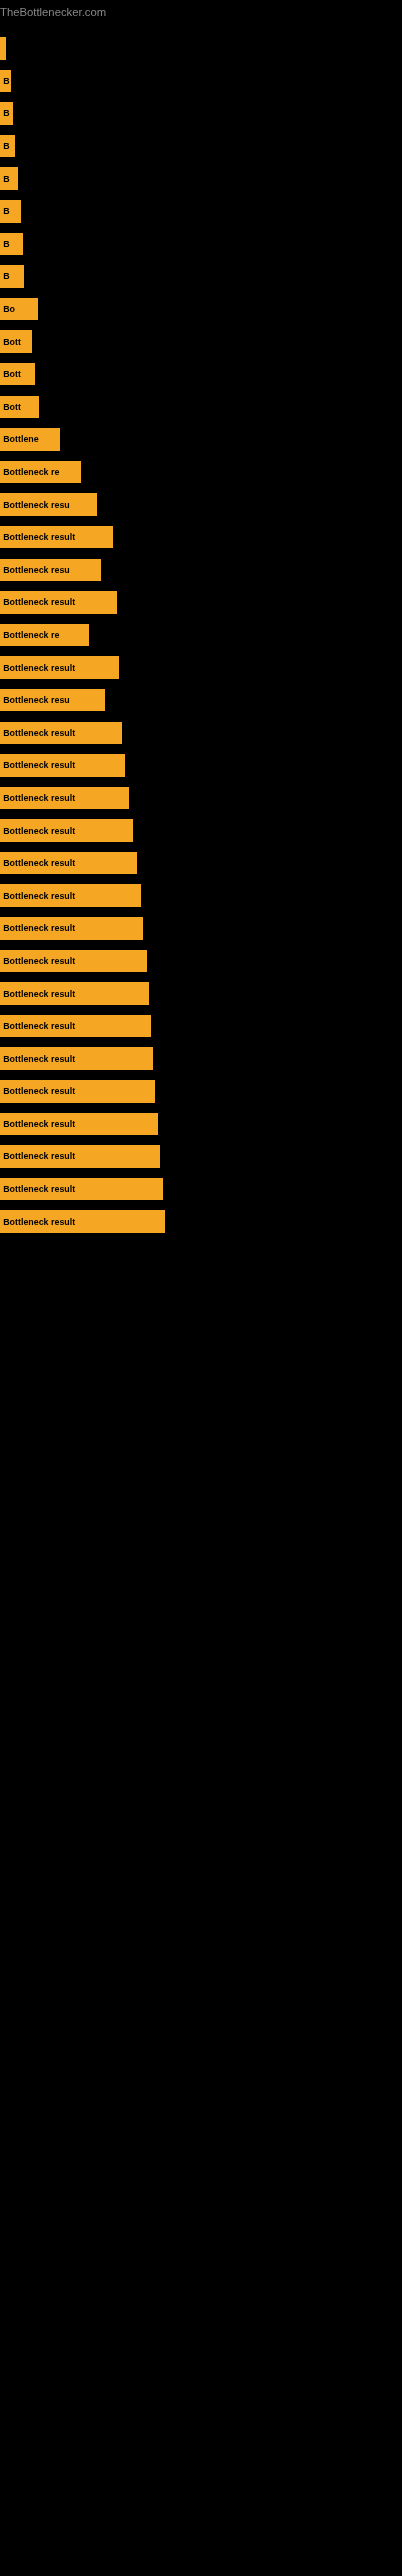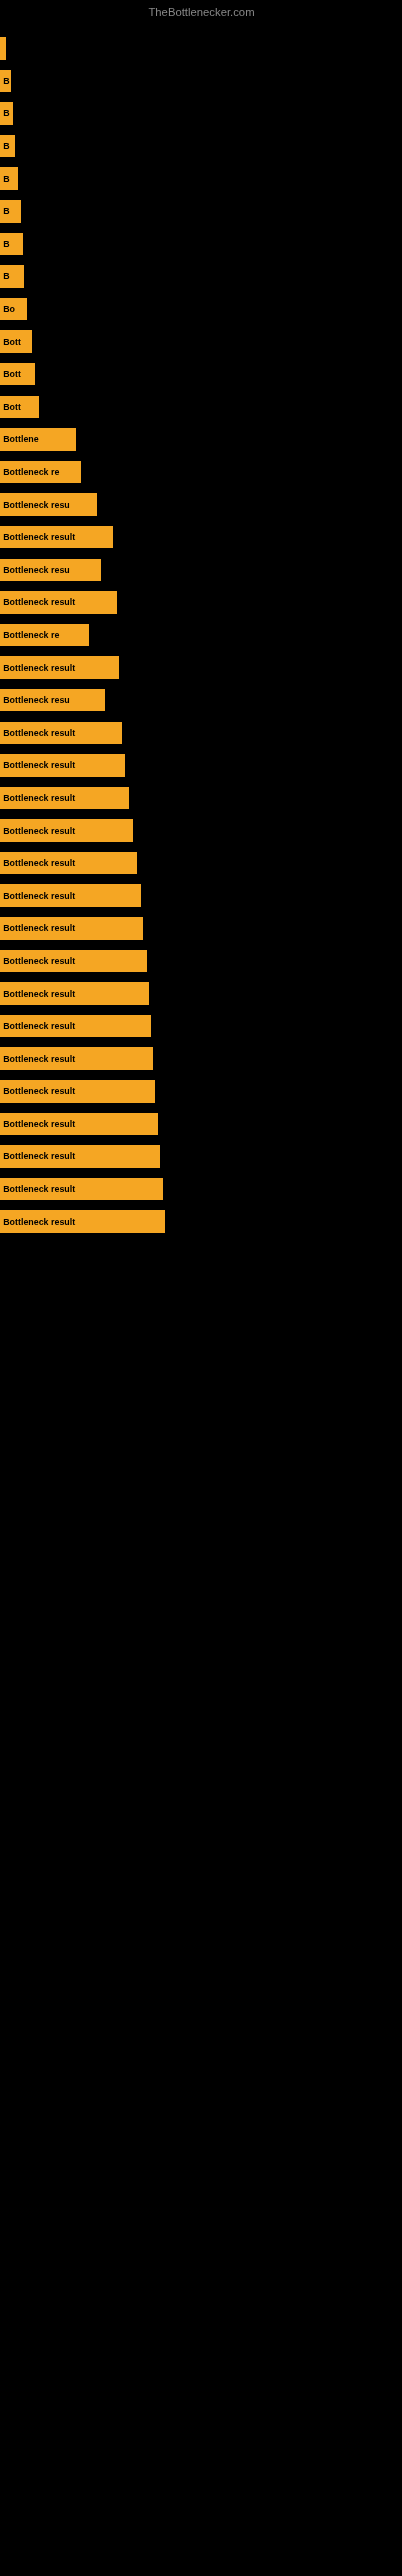--- a/index.html
+++ b/index.html
@@ -8,21 +8,20 @@
       box-sizing: border-box;
     }
     body {
       background-color: #000;
       width: 403px;
       min-height: 2576px;
       font-family: Arial, sans-serif;
       position: relative;
     }
     .site-title {
-      text-align: center;
       color: #888;
       font-size: 11.3px;
       padding: 6.4px 0;
     }
     .bars-container {
       padding: 8px 0;
     }
     .bar-row {
       display: flex;
       align-items: center;
@@ -84,41 +83,41 @@
       <div class="bar" style="width: 22.5px;">
         <span class="bar-label">B</span>
       </div>
     </div>
     <div class="bar-row">
       <div class="bar" style="width: 24px;">
         <span class="bar-label">B</span>
       </div>
     </div>
     <div class="bar-row">
-      <div class="bar" style="width: 27px;">
+      <div class="bar" style="width: 38px;">
         <span class="bar-label">Bo</span>
       </div>
     </div>
     <div class="bar-row">
       <div class="bar" style="width: 32px;">
         <span class="bar-label">Bott</span>
       </div>
     </div>
     <div class="bar-row">
       <div class="bar" style="width: 35px;">
         <span class="bar-label">Bott</span>
       </div>
     </div>
     <div class="bar-row">
       <div class="bar" style="width: 39px;">
         <span class="bar-label">Bott</span>
       </div>
     </div>
     <div class="bar-row">
-      <div class="bar" style="width: 76px;">
+      <div class="bar" style="width: 60px;">
         <span class="bar-label">Bottlene</span>
       </div>
     </div>
     <div class="bar-row">
       <div class="bar" style="width: 81px;">
         <span class="bar-label">Bottleneck re</span>
       </div>
     </div>
     <div class="bar-row">
       <div class="bar" style="width: 97px;">

